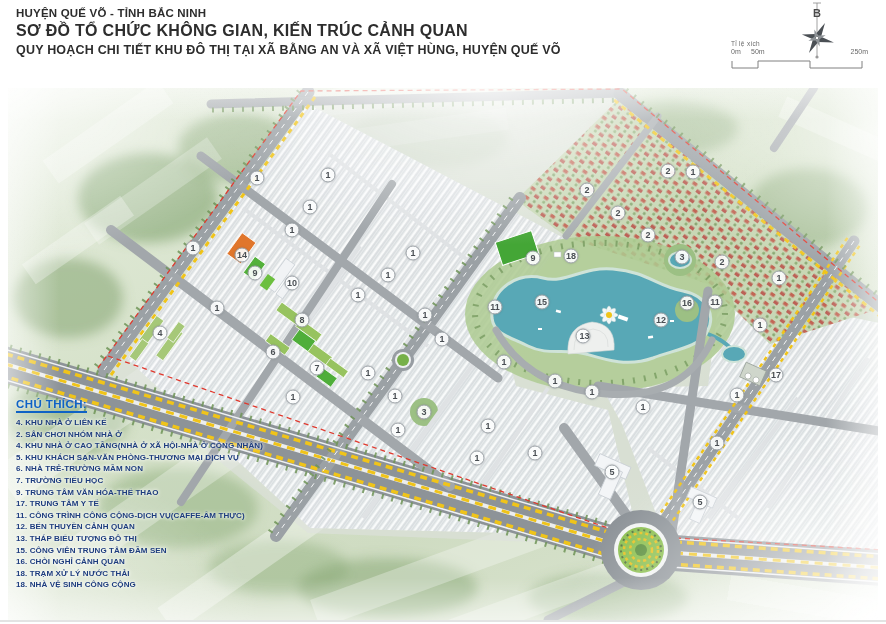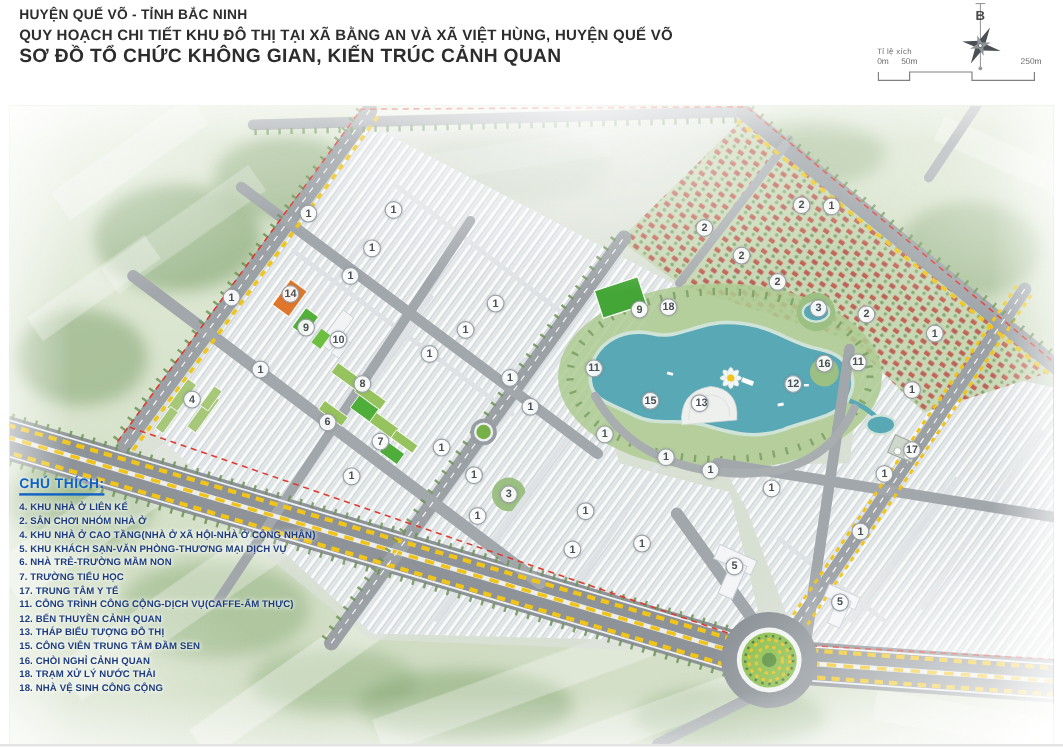--- a/index.html
+++ b/index.html
@@ -59,22 +59,22 @@
   #bottom-line { position:absolute; left:0; top:620px; width:886px; height:2px;
     background:#e3e3e3; }
 </style>
 </head>
 <body>
 
 <div id="page">
 
   <div id="titleblock">
     <div id="title-line1">HUYỆN QUẾ VÕ - TỈNH BẮC NINH</div>
+    <div id="title-line3">SƠ ĐỒ TỔ CHỨC KHÔNG GIAN, KIẾN TRÚC CẢNH QUAN</div>
     <div id="title-line2">QUY HOẠCH CHI TIẾT KHU ĐÔ THỊ TẠI XÃ BẰNG AN VÀ XÃ VIỆT HÙNG, HUYỆN QUẾ VÕ</div>
-    <div id="title-line3">SƠ ĐỒ TỔ CHỨC KHÔNG GIAN, KIẾN TRÚC CẢNH QUAN</div>
   </div>
 
   <div id="compass">
     <svg width="70" height="62" viewBox="0 0 70 62">
       <line x1="35" y1="3" x2="35" y2="58" stroke="#8a8a8a" stroke-width="0.8"></line>
       <line x1="31" y1="3" x2="39" y2="3" stroke="#8a8a8a" stroke-width="0.8"></line>
       <circle cx="35" cy="57" r="1.6" fill="#9a9a9a"></circle>
       <text x="35" y="17" text-anchor="middle" font-size="11" font-weight="bold" fill="#4a4a4a">B</text>
       <g transform="translate(35,38) rotate(28)">
         <polygon points="0,-17 3,-3 17,-4 3,3 0,17 -3,3 -15,4 -3,-3" fill="#4a4f54"></polygon>
@@ -353,41 +353,42 @@
         <div class="marker" style="left: 674px; top: 169px;">3</div>
         <div class="marker" style="left: 416px; top: 324px;">3</div>
         <div class="marker" style="left: 152px; top: 245px;">4</div>
         <div class="marker" style="left: 604px; top: 384px;">5</div>
         <div class="marker" style="left: 692px; top: 414px;">5</div>
         <div class="marker" style="left: 265px; top: 264px;">6</div>
         <div class="marker" style="left: 309px; top: 280px;">7</div>
         <div class="marker" style="left: 294px; top: 232px;">8</div>
         <div class="marker" style="left: 247px; top: 185px;">9</div>
         <div class="marker" style="left: 525px; top: 170px;">9</div>
-        <div class="marker" style="left: 274px; top: 195px;">10</div>
+        <div class="marker" style="left: 284px; top: 195px;">10</div>
         <div class="marker" style="left: 487px; top: 219px;">11</div>
         <div class="marker" style="left: 707px; top: 214px;">11</div>
         <div class="marker" style="left: 609px; top: 232px; margin-left: 44px;">12</div>
         <div class="marker" style="left: 575px; top: 248px; text-align: right;">13</div>
-        <div class="marker" style="left: 234px; top: 157px; text-align: center;">14</div>
-        <div class="marker" style="left: 534px; top: 214px; margin-top: 32px;">15</div>
+        <div class="marker" style="left: 234px; top: 167px; text-align: center;">14</div>
+        <div class="marker" style="left: 534px; top: 214px;">15</div>
         <div class="marker" style="left: 679px; top: 215px;">16</div>
-        <div class="marker" style="left: 752px; top: 287px;">17</div>
-        <div class="marker" style="left: 549px; top: 168px;">18</div>
+        <div class="marker" style="left: 768px; top: 287px;">17</div>
+        <div class="marker" style="left: 563px; top: 168px;">18</div>
       </div>
 
     <div id="legend">
       <div id="legend-title">CHÚ THÍCH:</div>
       <div id="legend-items">
           <div class="legend-item">4. KHU NHÀ Ở LIÊN KẾ</div>
           <div class="legend-item">2. SÂN CHƠI NHÓM NHÀ Ở</div>
           <div class="legend-item">4. KHU NHÀ Ở CAO TẦNG(NHÀ Ở XÃ HỘI-NHÀ Ở CÔNG NHÂN)</div>
           <div class="legend-item">5. KHU KHÁCH SẠN-VĂN PHÒNG-THƯƠNG MẠI DỊCH VỤ</div>
           <div class="legend-item">6. NHÀ TRẺ-TRƯỜNG MẦM NON</div>
           <div class="legend-item">7. TRƯỜNG TIỂU HỌC</div>
+          <div class="legend-item">9. TRUNG TÂM VĂN HÓA-THỂ THAO</div>
           <div class="legend-item">17. TRUNG TÂM Y TẾ</div>
           <div class="legend-item">11. CÔNG TRÌNH CÔNG CỘNG-DỊCH VỤ(CAFFE-ẨM THỰC)</div>
           <div class="legend-item">12. BẾN THUYỀN CẢNH QUAN</div>
           <div class="legend-item">13. THÁP BIỂU TƯỢNG ĐÔ THỊ</div>
           <div class="legend-item">15. CÔNG VIÊN TRUNG TÂM ĐẦM SEN</div>
           <div class="legend-item">16. CHÒI NGHỈ CẢNH QUAN</div>
           <div class="legend-item">18. TRẠM XỬ LÝ NƯỚC THẢI</div>
           <div class="legend-item">18. NHÀ VỆ SINH CÔNG CỘNG</div>
         </div>
     </div>

